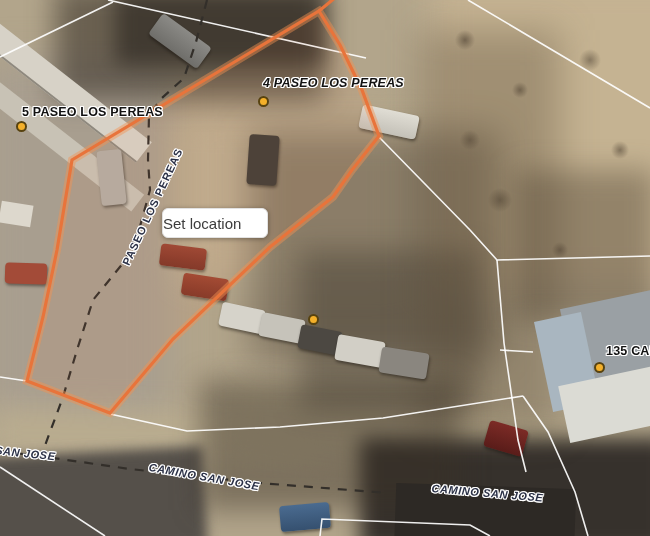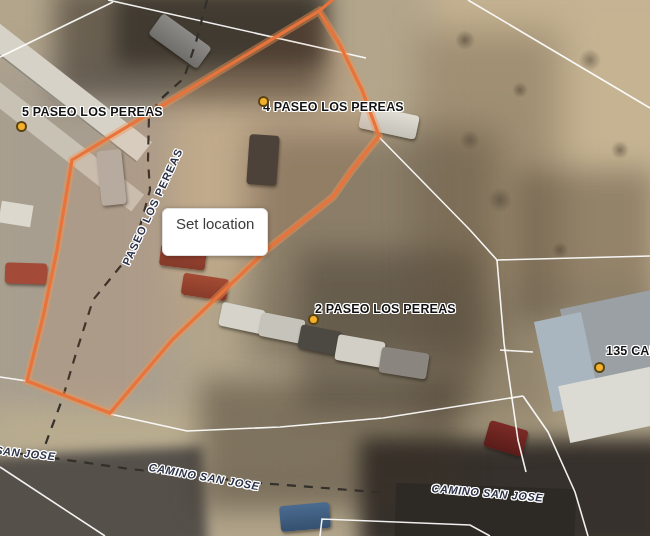--- a/index.html
+++ b/index.html
@@ -27,24 +27,24 @@
   .street{
     position:absolute;z-index:7;font-size:11px;font-weight:bold;color:#2b3147;
     letter-spacing:.6px;white-space:nowrap;transform-origin:left top;
   }
   .street.it{font-style:italic;}
   .dot{
     position:absolute;z-index:9;width:7px;height:7px;border-radius:50%;
     background:#f4b02a;border:2px solid #584310;box-sizing:content-box;
   }
   #tooltip{
-    position:absolute;left:162px;top:208px;width:106px;height:48px;z-index:20;
+    position:absolute;left:162px;top:208px;width:106px;height:30px;z-index:20;
     background:#ffffff;border-radius:6px;border:1px solid #e2e2e2;
     box-shadow:0 1px 5px rgba(0,0,0,.35);
-    font-size:15px;color:#3c3c3c;line-height:30px;padding-left:13px;
+    font-size:15px;color:#3c3c3c;line-height:30px;
     box-sizing:border-box;cursor:pointer;white-space:nowrap;overflow:hidden;
   }
 </style>
 </head>
 <body>
 
 <div id="stage">
 
   <div class="patch blur18" style="left:430px;top:-30px;width:280px;height:320px;background:#c7b493;opacity:.95;"></div>
   <div class="patch blur18" style="left:-20px;top:60px;width:190px;height:380px;background:#a89e8f;"></div>
@@ -119,22 +119,21 @@
       <path d="M336,-3 L319,11" stroke="#e8743b" stroke-width="3.2" fill="none"></path>
     </g>
   </svg>
 
   <div class="dot" style="left:16px;top:121px;"></div>
   <div class="dot" style="left:258px;top:96px;"></div>
   <div class="dot" style="left:308px;top:314px;"></div>
   <div class="dot" style="left:594px;top:362px;"></div>
 
   <div class="addr halo" style="left:22px;top:105px;">5 PASEO LOS PEREAS</div>
-  <div class="addr halo" style="left:263px;top:100px;">4 PASEO LOS PEREAS</div>
-  <div class="addr halo" style="left:315px;top:302px;">2 PASEO LOS PEREAS</div>
+  <div class="addr halo" style="left:263px;top:76px;font-style:italic;">4 PASEO LOS PEREAS</div>
   <div class="addr halo" style="left:606px;top:344px;">135 CAM</div>
 
   <div class="street halo" style="left:120px;top:262px;transform:rotate(-65deg);letter-spacing:1px;">PASEO LOS PEREAS</div>
   <div class="street halo it" style="left:150px;top:461px;transform:rotate(10deg);">CAMINO SAN JOSE</div>
   <div class="street halo it" style="left:432px;top:482px;transform:rotate(5deg);">CAMINO SAN JOSE</div>
   <div class="street halo it" style="left:-4px;top:444px;transform:rotate(6deg);">SAN JOSE</div>
 
   <div id="tooltip">Set location</div>
 
 </div>

